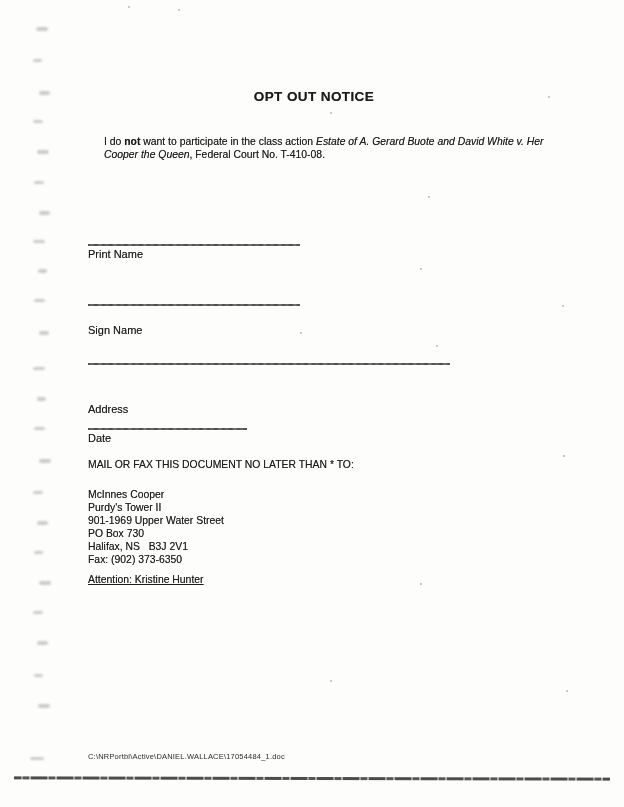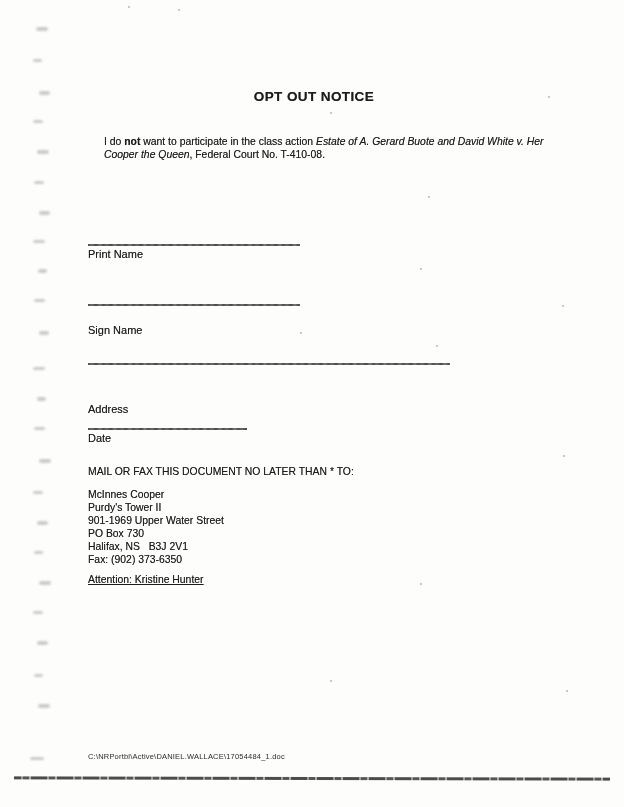--- a/index.html
+++ b/index.html
@@ -59,21 +59,20 @@
   .label-print   { top: 248px; }
   .label-sign    { top: 324px; }
   .label-address { top: 367px; margin-top: 36px; }
   .label-date    { top: 432px; }
 
   .mail-instruction {
     position: absolute;
     left: 88px; top: 459px;
     font-size: 10.4px;
     white-space: nowrap;
-    margin-top: 7px;
   }
 
   .recipient-block {
     position: absolute;
     left: 88px; top: 488px;
     font-size: 10.4px;
     line-height: 13px;
     white-space: pre-wrap;
   }
   .attention-line {

